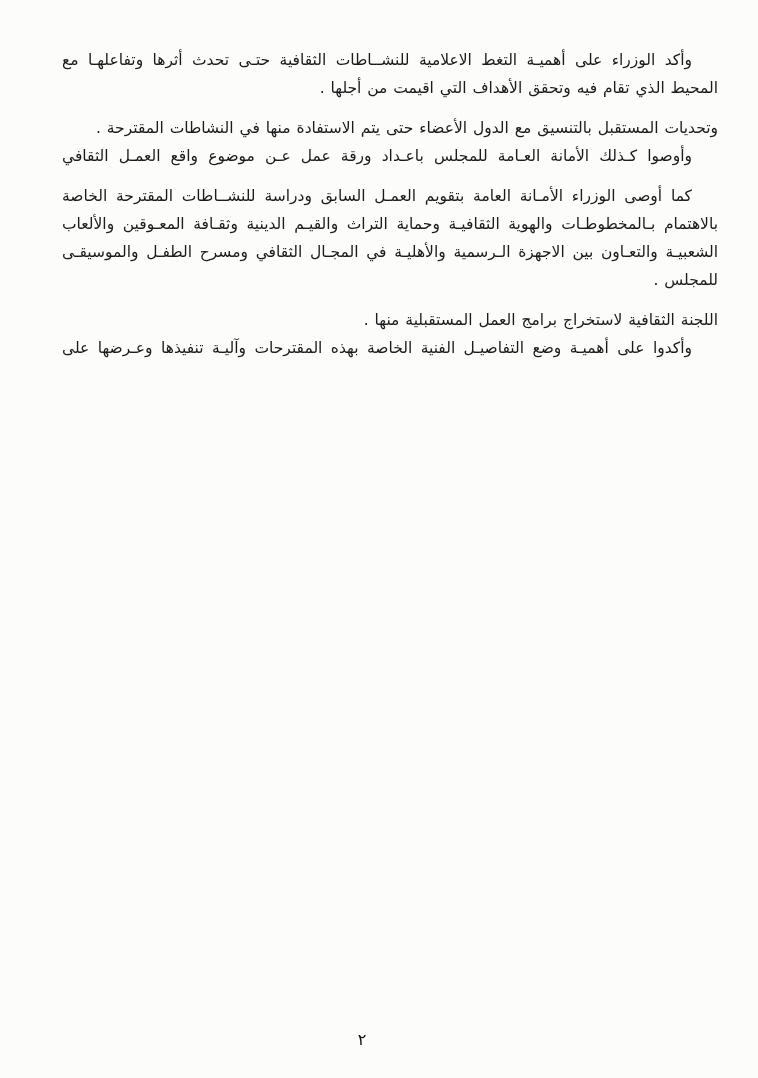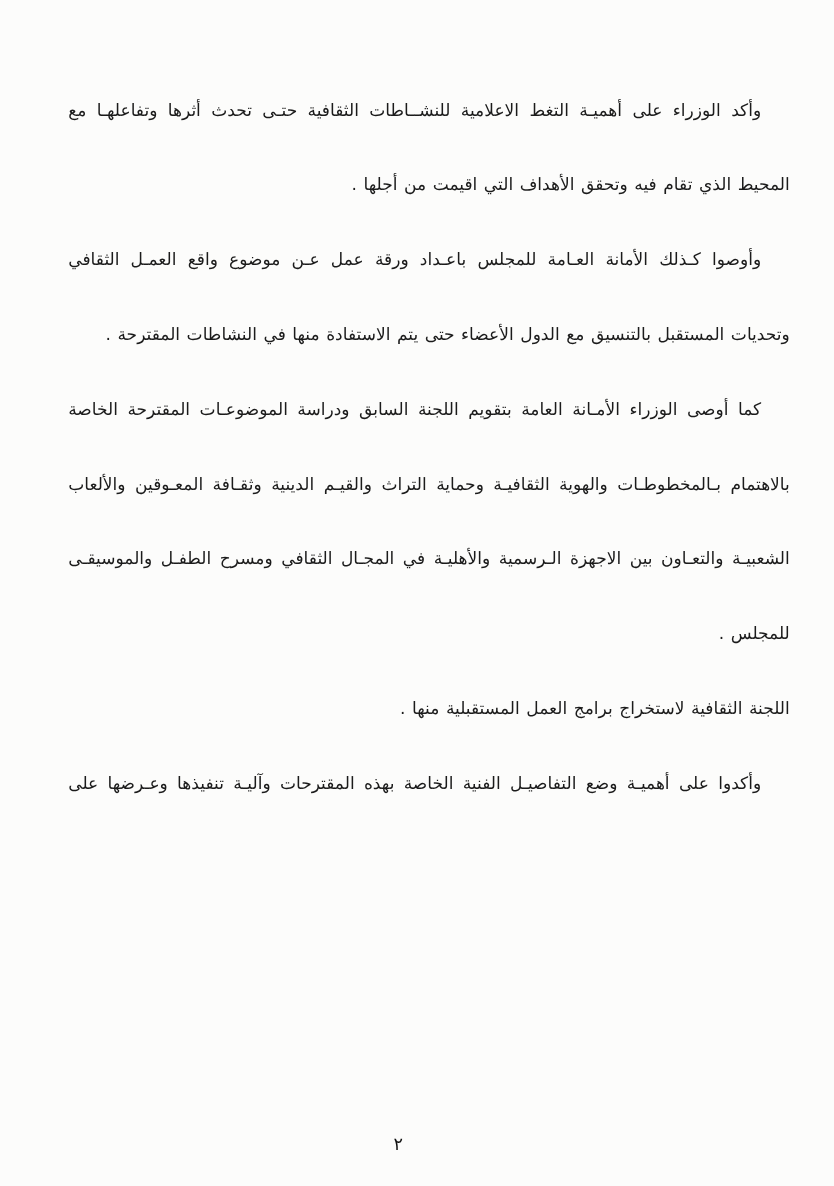--- a/index.html
+++ b/index.html
@@ -27,21 +27,20 @@
   }
   .para {
     margin: 0 0 12px 0;
   }
   .ln {
     height: 28px;
     overflow: hidden;
     text-align: justify;
     text-align-last: justify;
     word-spacing: 1px;
-    margin-top: 40px;
   }
   .ln.first {
     padding-right: 26px;
   }
   .ln.last {
     text-align-last: right;
   }
   .page-number {
     position: absolute;
     top: 1030px;
@@ -59,26 +58,26 @@
 <div class="page">
 
   <div class="text-block">
 
     <div class="para">
       <div class="ln first">وأكد الوزراء على أهميـة التغط الاعلامية للنشــاطات الثقافية حتـى تحدث أثرها وتفاعلهـا مع</div>
       <div class="ln last">المحيط الذي تقام فيه وتحقق الأهداف التي اقيمت من أجلها .</div>
     </div>
 
     <div class="para">
+      <div class="ln last">وتحديات المستقبل بالتنسيق مع الدول الأعضاء حتى يتم الاستفادة منها في النشاطات المقترحة .</div>
       <div class="ln first">وأوصوا كـذلك الأمانة العـامة للمجلس باعـداد ورقة عمل عـن موضوع واقع العمـل الثقافي</div>
-      <div class="ln last">وتحديات المستقبل بالتنسيق مع الدول الأعضاء حتى يتم الاستفادة منها في النشاطات المقترحة .</div>
     </div>
 
     <div class="para">
-      <div class="ln first">كما أوصى الوزراء الأمـانة العامة بتقويم اللجنة السابق ودراسة الموضوعـات المقترحة الخاصة</div>
+      <div class="ln first">كما أوصى الوزراء الأمـانة العامة بتقويم العمـل السابق ودراسة للنشــاطات المقترحة الخاصة</div>
       <div class="ln">بالاهتمام بـالمخطوطـات والهوية الثقافيـة وحماية التراث والقيـم الدينية وثقـافة المعـوقين والألعاب</div>
       <div class="ln">الشعبيـة والتعـاون بين الاجهزة الـرسمية والأهليـة في المجـال الثقافي ومسرح الطفـل والموسيقـى</div>
       <div class="ln last">للمجلس .</div>
     </div>
 
     <div class="para">
       <div class="ln last">اللجنة الثقافية لاستخراج برامج العمل المستقبلية منها .</div>
       <div class="ln first">وأكدوا على أهميـة وضع التفاصيـل الفنية الخاصة بهذه المقترحات وآليـة تنفيذها وعـرضها على</div>
     </div>
 

